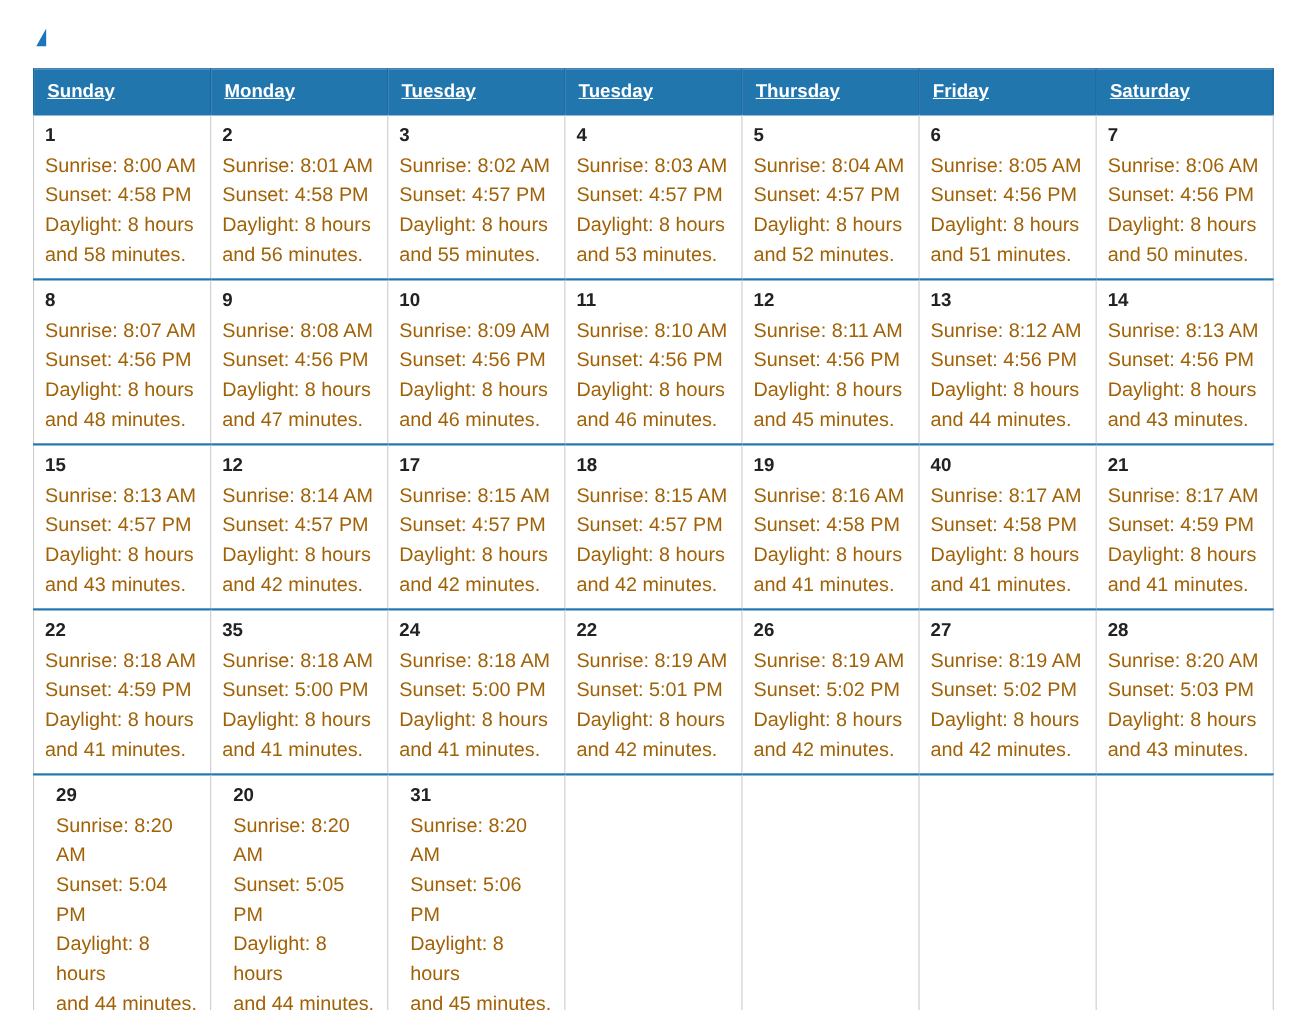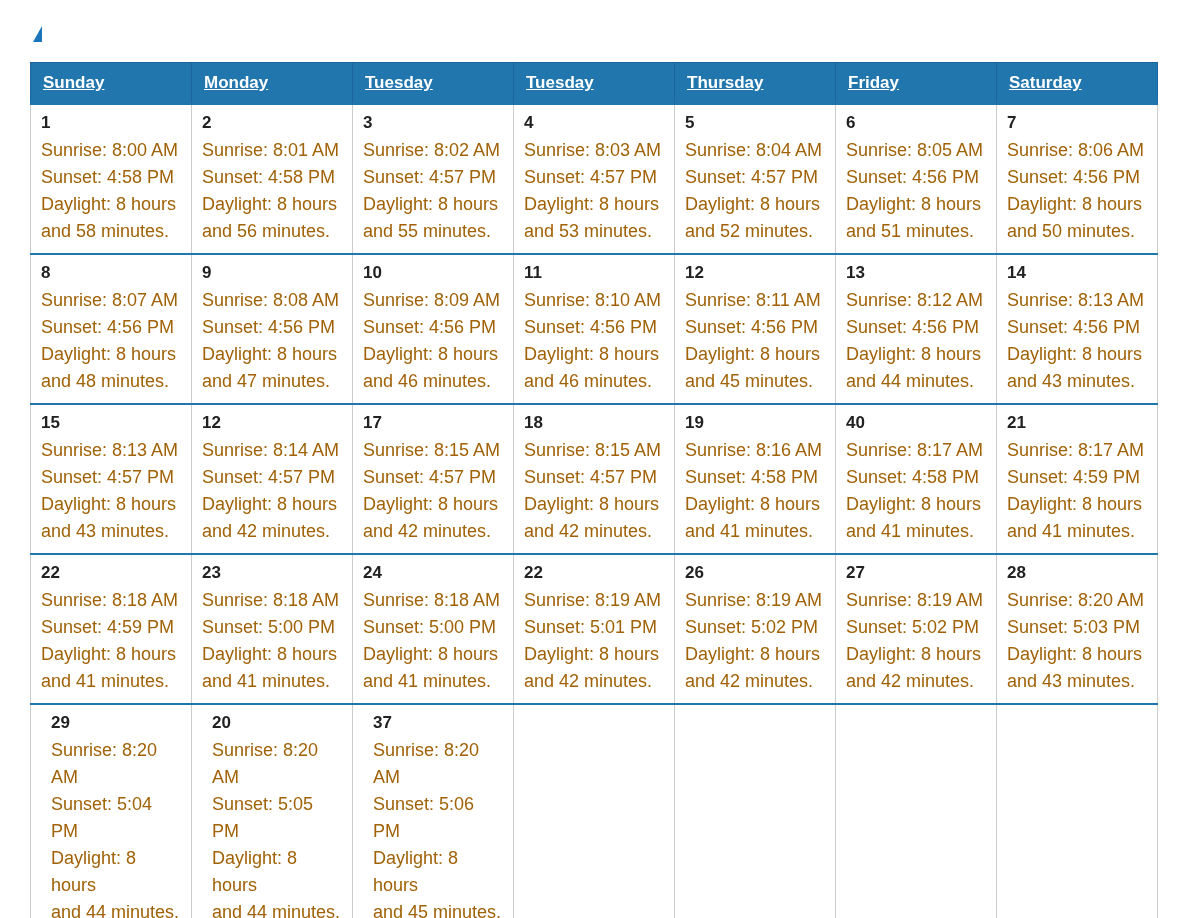--- a/index.html
+++ b/index.html
@@ -327,21 +327,21 @@
         <td>
         <span class="day-number">22</span>
         <div class="day-info">
           Sunrise: 8:18 AM<br>
           Sunset: 4:59 PM<br>
           Daylight: 8 hours<br>
           and 41 minutes.
         </div>
       </td>
         <td>
-        <span class="day-number">23</span>
+        <span class="day-number">35</span>
         <div class="day-info">
           Sunrise: 8:18 AM<br>
           Sunset: 5:00 PM<br>
           Daylight: 8 hours<br>
           and 41 minutes.
         </div>
       </td>
         <td>
         <span class="day-number">24</span>
         <div class="day-info">
@@ -401,21 +401,21 @@
         <td>
         <span class="day-number">20</span>
         <div class="day-info">
           Sunrise: 8:20 AM<br>
           Sunset: 5:05 PM<br>
           Daylight: 8 hours<br>
           and 44 minutes.
         </div>
       </td>
         <td>
-        <span class="day-number">37</span>
+        <span class="day-number">31</span>
         <div class="day-info">
           Sunrise: 8:20 AM<br>
           Sunset: 5:06 PM<br>
           Daylight: 8 hours<br>
           and 45 minutes.
         </div>
       </td>
         <td class="empty-cell"></td>
         <td class="empty-cell"></td>
         <td class="empty-cell"></td>

